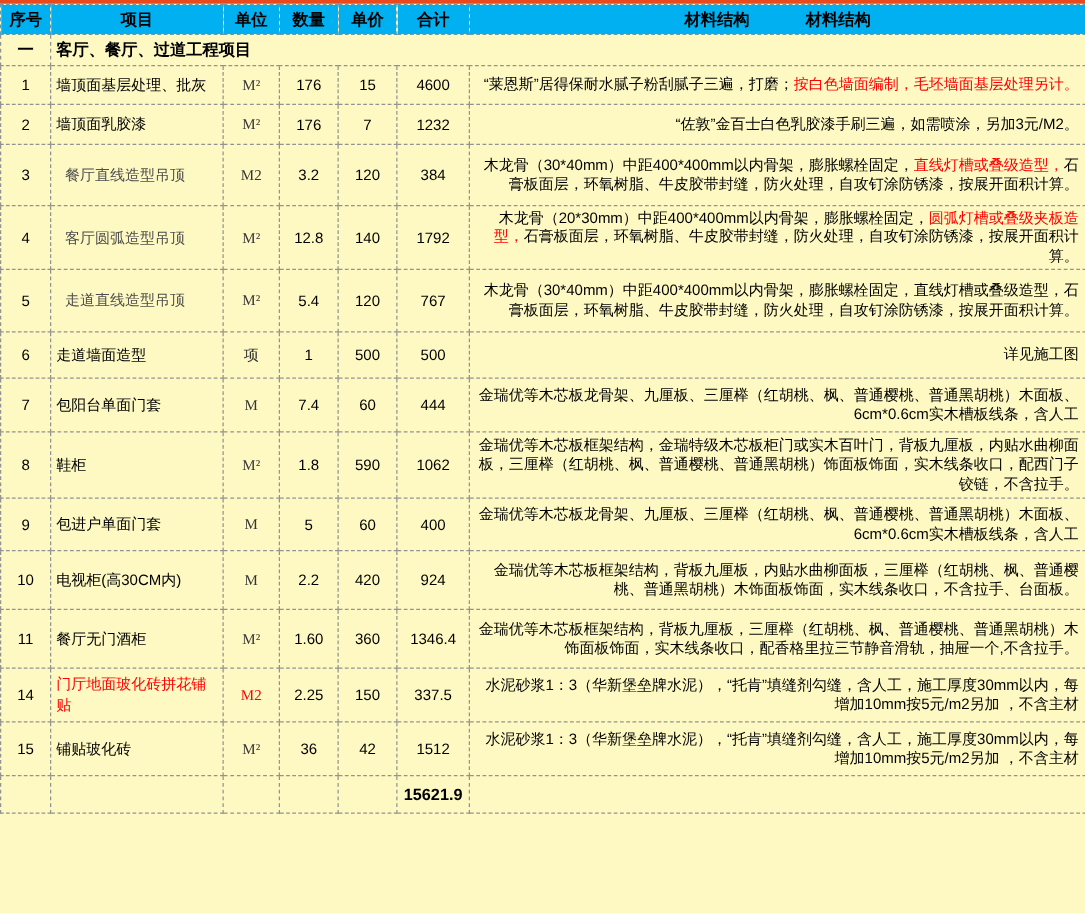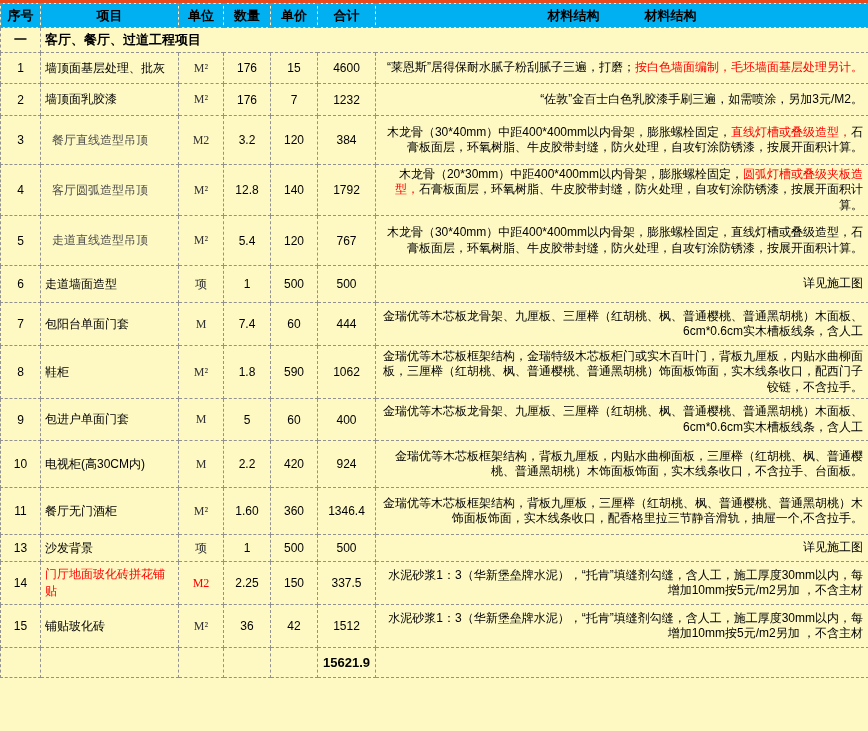--- a/index.html
+++ b/index.html
@@ -196,31 +196,20 @@
     <td class="c-unit"><span class="v-unit">M²</span></td>
     <td class="c-qty"><span class="v-qty">1.60</span></td>
     <td class="c-price"><span class="v-price">360</span></td>
     <td class="c-total"><span class="v-total">1346.4</span></td>
     <td class="c-desc">
       <span class="d-pre">金瑞优等木芯板框架结构，背板九厘板，三厘榉（红胡桃、枫、普通樱桃、普通黑胡桃）木饰面板饰面，实木线条收口，配香格里拉三节静音滑轨，抽屉一个,不含拉手。</span><span class="d-red red"></span><span class="d-post"></span>
     </td>
   </tr>
 
 
-  <tr class="item-row dr-12">
-    <td class="c-no"><span class="v-no">13</span></td>
-    <td class="c-item"><span class="v-name">沙发背景</span></td>
-    <td class="c-unit"><span class="v-unit">项</span></td>
-    <td class="c-qty"><span class="v-qty">1</span></td>
-    <td class="c-price"><span class="v-price">500</span></td>
-    <td class="c-total"><span class="v-total">500</span></td>
-    <td class="c-desc">
-      <span class="d-pre">详见施工图</span><span class="d-red red"></span><span class="d-post"></span>
-    </td>
-  </tr>
 
   <tr class="item-row dr-13">
     <td class="c-no"><span class="v-no">14</span></td>
     <td class="c-item"><span class="v-name red">门厅地面玻化砖拼花铺贴</span></td>
     <td class="c-unit"><span class="v-unit red">M2</span></td>
     <td class="c-qty"><span class="v-qty">2.25</span></td>
     <td class="c-price"><span class="v-price">150</span></td>
     <td class="c-total"><span class="v-total">337.5</span></td>
     <td class="c-desc">
       <span class="d-pre">水泥砂浆1：3（华新堡垒牌水泥），“托肯”填缝剂勾缝，含人工，施工厚度30mm以内，每增加10mm按5元/m2另加 ，不含主材</span><span class="d-red red"></span><span class="d-post"></span>

